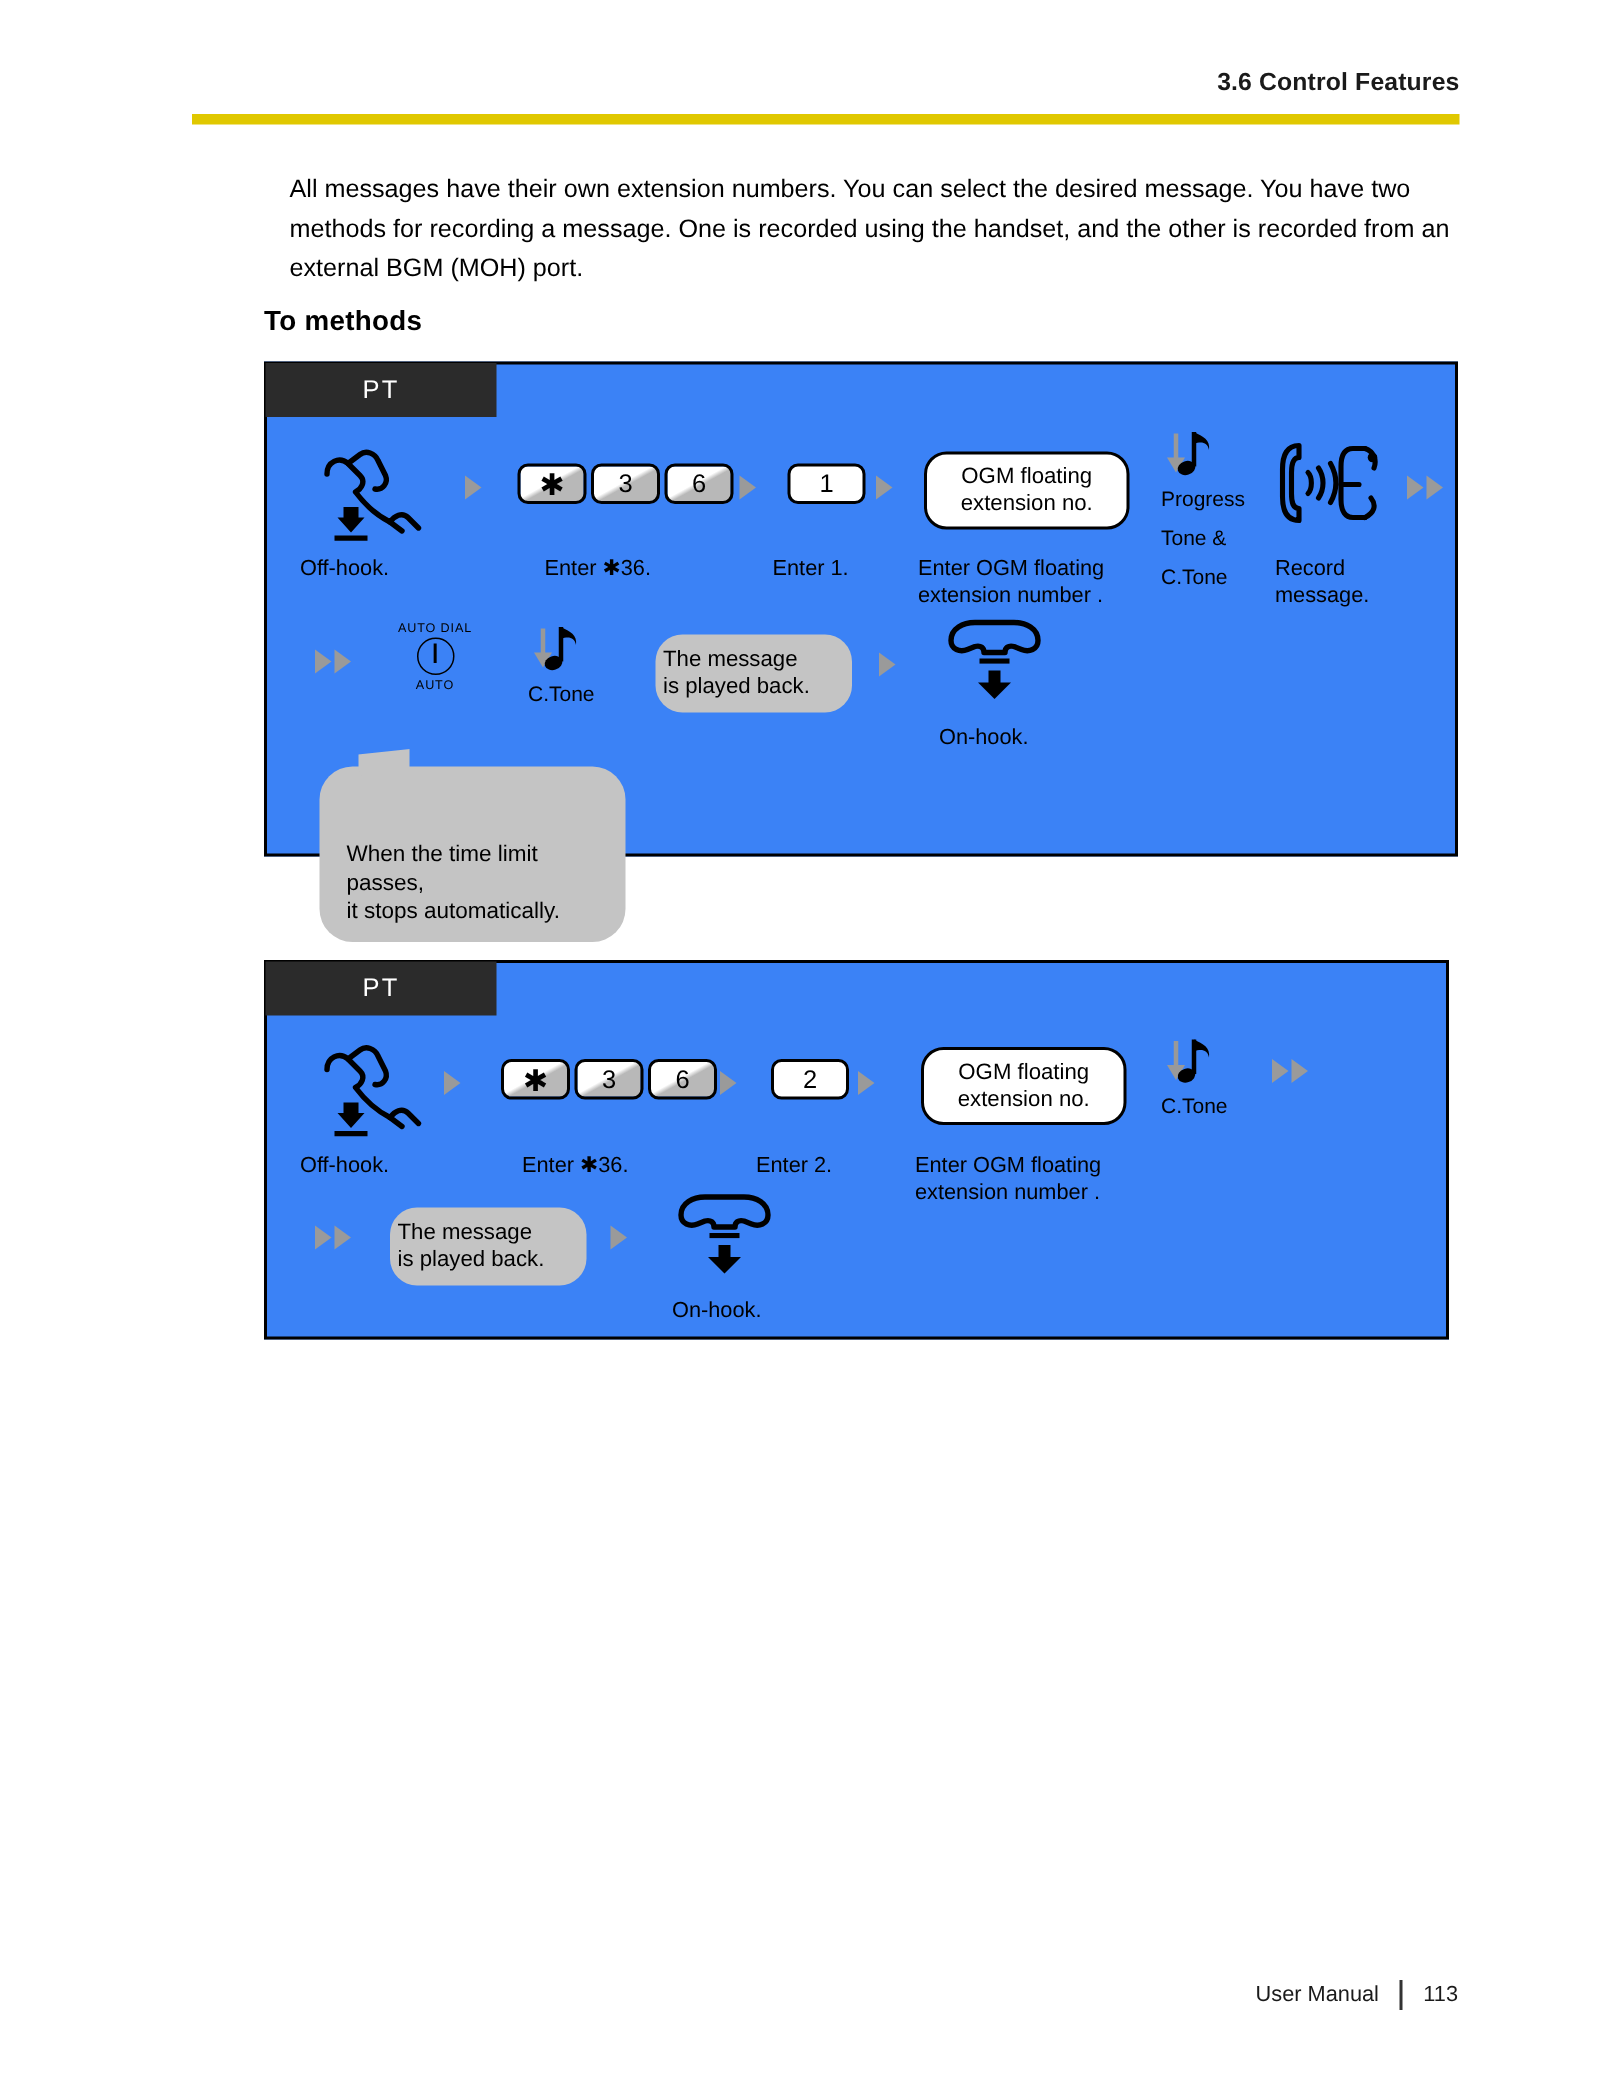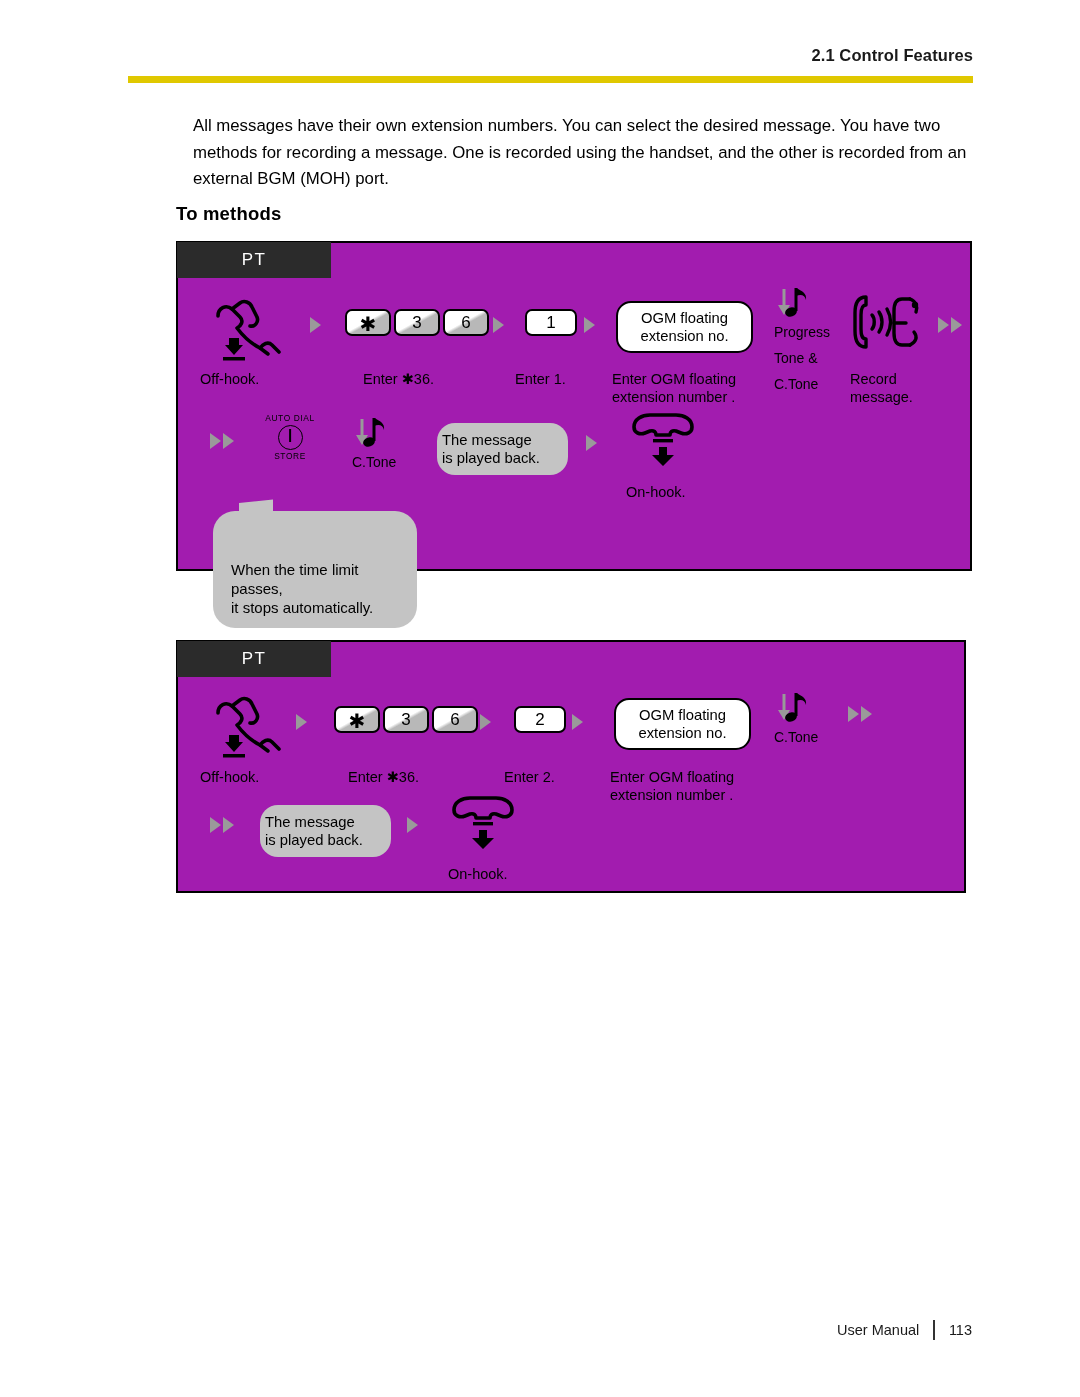--- a/index.html
+++ b/index.html
@@ -56,21 +56,21 @@
     color: #000;
     letter-spacing: 0.2px;
   }
   #title-record { left: 176px; top: 203px; }
   #title-playback { left: 176px; top: 602px; margin-top: 36px; }
 
   
   .diagram {
     position: absolute;
     border: 2px solid #000;
-    background: #a21caf;
+    background: #3b82f6;
   }
   #diagram-record   { left: 176px; top: 241px; width: 796px; height: 330px; }
   #diagram-playback { left: 176px; top: 640px; width: 790px; height: 253px; }
 
   .pt-tab {
     position: absolute;
     left: -1px;
     top: -1px;
     width: 154px;
     height: 36px;
@@ -244,21 +244,21 @@
     vertical-align: middle;
   }
   .footer .fm .pageno { padding-left: 14px; min-width: 30px; text-align: right; }
 
   svg { display: block; overflow: visible; }
 </style>
 </head>
 <body>
 
 <div class="page-header">
-  <span class="hdr-text">2.1 Control Features</span>
+  <span class="hdr-text">3.6 Control Features</span>
 </div>
 <div class="header-rule"></div>
 
 <div class="intro">All messages have their own extension numbers. You can select the desired message. You have two methods for recording a message. One is recorded using the handset, and the other is recorded from an external BGM (MOH) port.</div>
 
 <div class="section-title" id="title-record">To methods</div>
 
 <div class="diagram" id="diagram-record">
 
   <div class="pt-tab">PT</div>
@@ -342,21 +342,21 @@
     </div>
 
   <div class="arrow-dbl" style="left:32px; top:190px;">
       <i></i>
       <i></i>
     </div>
 
   <div class="autodial" style="left:72px; top:170px;">
     <div class="lbl-top">AUTO DIAL</div>
     <div class="circle"></div>
-    <div class="lbl-bot">STORE</div>
+    <div class="lbl-bot">AUTO</div>
   </div>
   <div class="caption" style="left:65px; top:240px;margin-top:32px;">Press STORE.</div>
 
   <div class="tone" style="left:174px; top:172px;">
     <div class="note-wrap">
       <svg width="40" height="36" viewBox="0 0 40 36">
         <path d="M10 4 L10 25" stroke="#999" stroke-width="3" fill="none"></path>
         <path d="M4 20 L10 30 L16 20 Z" fill="#999"></path>
         <path d="M22 3 L22 26" stroke="#000" stroke-width="3" fill="none"></path>
         <path d="M22 3 C28 6, 33 8, 32 15 C31 10, 27 9, 22 11 Z" fill="#000"></path>

